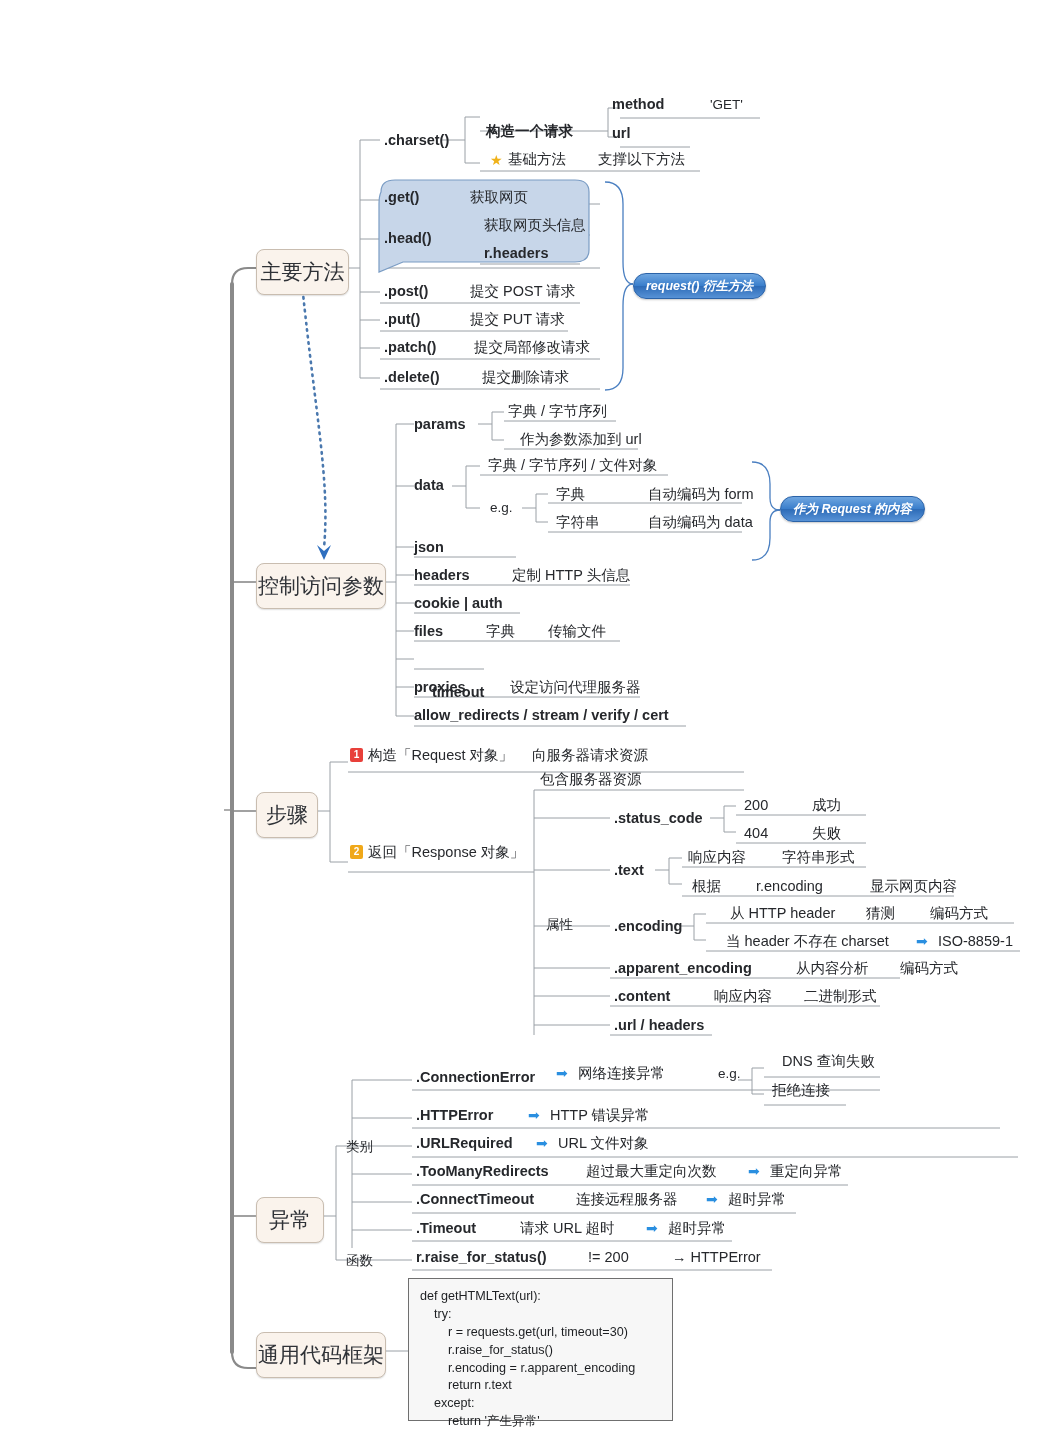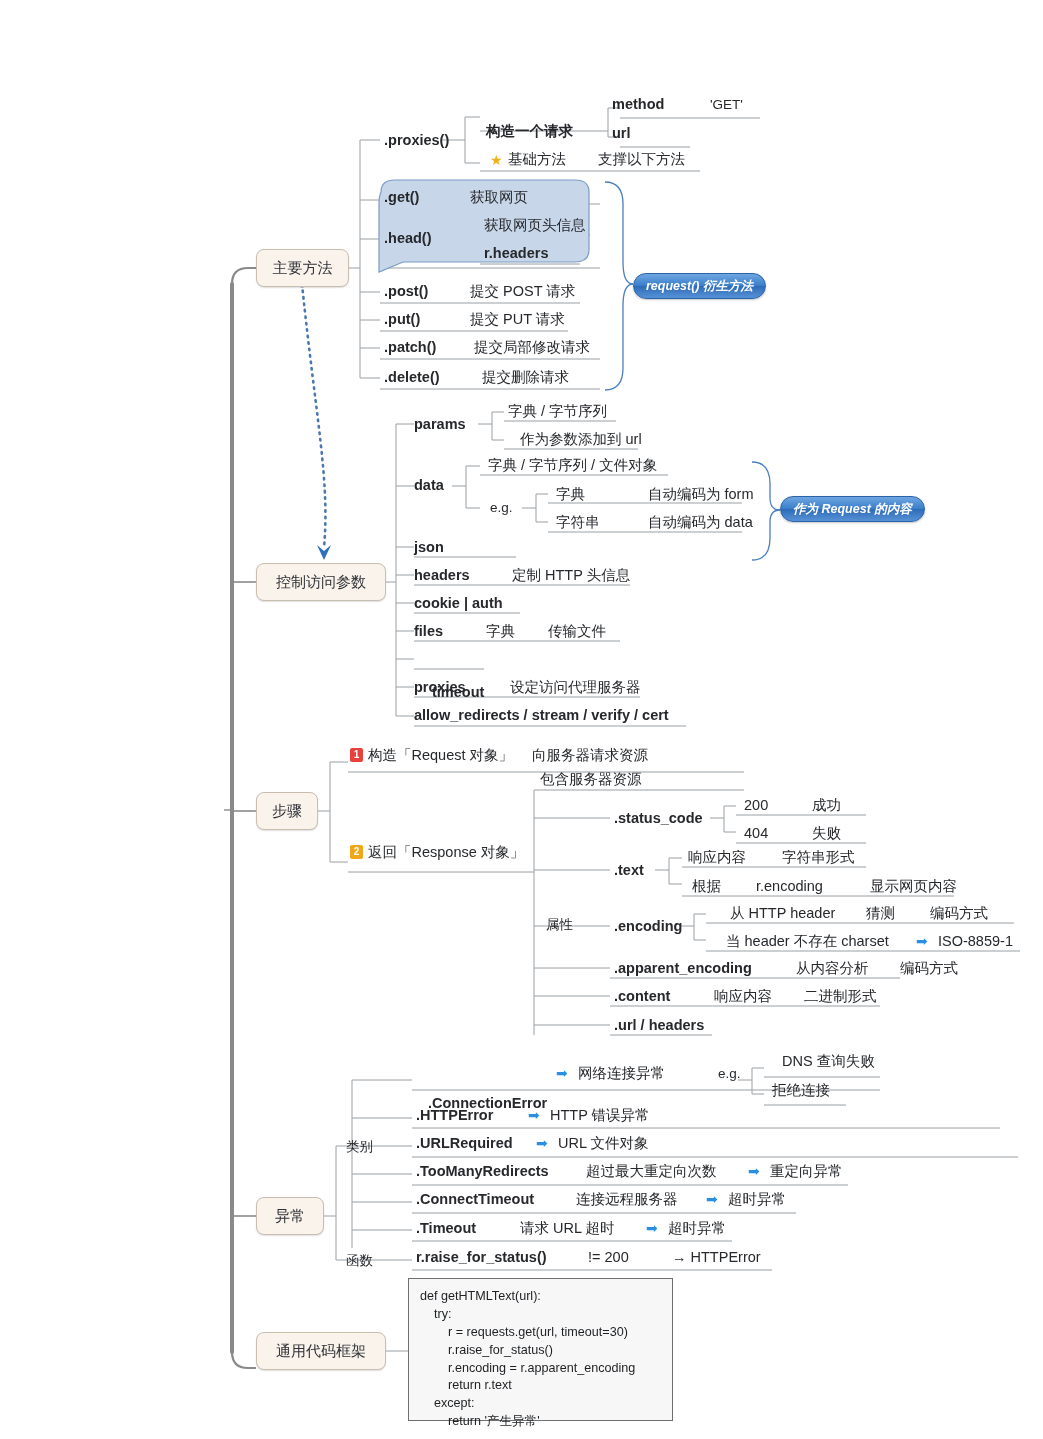--- a/index.html
+++ b/index.html
@@ -53,26 +53,26 @@
     background: linear-gradient(180deg, #dbe7f7 0%, #c3d7f0 52%, #b4cdec 100%);
     color: #30343a;
     font-size: 21px;
     font-weight: bold;
     display: flex; align-items: center; justify-content: center;
     box-shadow: 0 1px 2px rgba(0,0,0,.18);
   }
 
   
   .br {
-    height: 38px;
+    height: 46px;
     border: 1px solid #c9bdb0;
     border-radius: 8px;
     background: #faf3ec;
     color: #2f3237;
-    font-size: 15px;
+    font-size: 21px;
     display: flex; align-items: center; justify-content: center;
     padding: 0 18px;
     box-shadow: 0 1px 1.5px rgba(0,0,0,.13);
   }
 
   
   .t {
     position: absolute;
     font-size: 14.5px;
     color: #26282c;
@@ -352,21 +352,21 @@
   <div class="node br" style="left:256px; top:792px; width:62px;">
     <span>步骤</span>
   </div>
   <div class="node br" style="left:256px; top:1197px; width:68px;">
     <span>异常</span>
   </div>
   <div class="node br" style="left:256px; top:1332px; width:130px;">
     <span>通用代码框架</span>
   </div>
 
-  <div class="t b" style="left:384px; top:133px;">.proxies()</div>
+  <div class="t b" style="left:384px; top:133px;">.charset()</div>
   <div class="t" style="left:486px; top:124px;font-weight:bold;">构造一个请求</div>
   <span class="star" style="left:490px; top:153px;">★</span>
   <div class="t" style="left:508px; top:152px;">基础方法</div>
   <div class="t" style="left:598px; top:152px;">支撑以下方法</div>
   <div class="t b" style="left:612px; top:97px;">method</div>
   <div class="t sm" style="left:710px; top:98px;">'GET'</div>
   <div class="t b" style="left:612px; top:126px;">url</div>
 
   <div class="t b" style="left:384px; top:190px;">.get()</div>
   <div class="t" style="left:470px; top:190px;">获取网页</div>
@@ -458,21 +458,21 @@
 
   <div class="t b" style="left:614px; top:989px;">.content</div>
   <div class="t" style="left:714px; top:989px;">响应内容</div>
   <div class="t" style="left:804px; top:989px;">二进制形式</div>
 
   <div class="t b" style="left:614px; top:1018px;">.url / headers</div>
 
   <div class="t sm" style="left:346px; top:1140px;">类别</div>
   <div class="t sm" style="left:346px; top:1254px;">函数</div>
 
-  <div class="t b" style="left:416px; top:1096px;margin-left:12px;">.ConnectionError</div>
+  <div class="t b" style="left:416px; top:1070px;">.ConnectionError</div>
   <span class="arw" style="left:556px; top:1066px;">➡</span>
   <div class="t" style="left:578px; top:1066px;">网络连接异常</div>
   <div class="t sm" style="left:718px; top:1067px;">e.g.</div>
   <div class="t" style="left:782px; top:1054px;">DNS 查询失败</div>
   <div class="t" style="left:772px; top:1083px;">拒绝连接</div>
 
   <div class="t b" style="left:416px; top:1108px;">.HTTPError</div>
   <span class="arw" style="left:528px; top:1108px;">➡</span>
   <div class="t" style="left:550px; top:1108px;">HTTP 错误异常</div>
 

